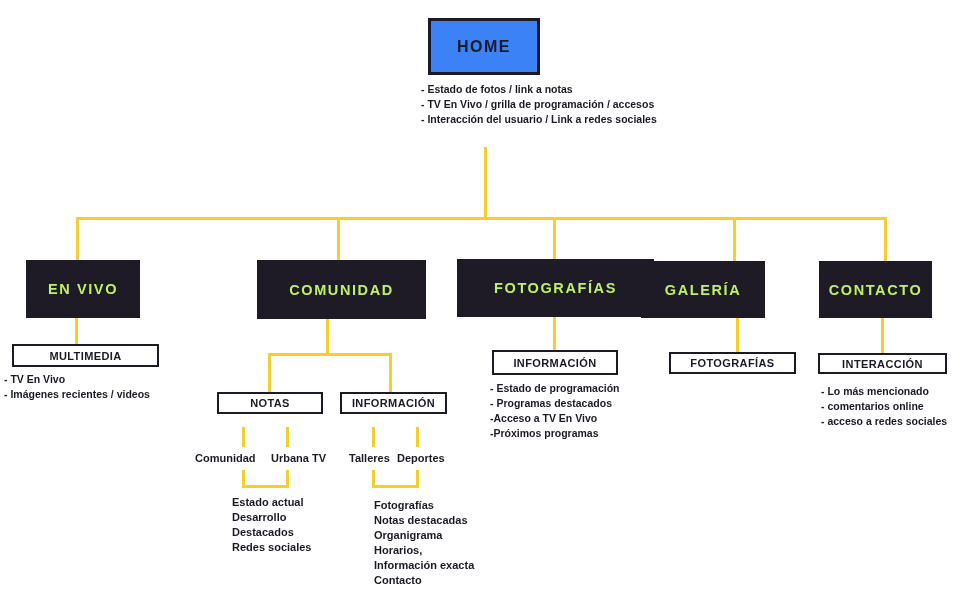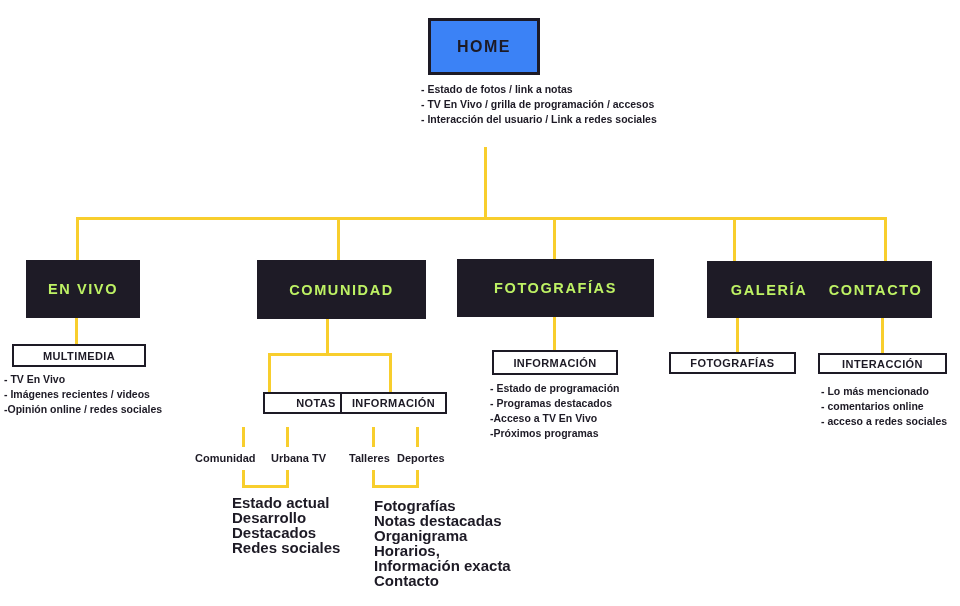--- a/index.html
+++ b/index.html
@@ -18,21 +18,21 @@
     position:absolute;background:#3b82f6;color:#1d1a25;border:3px solid #1d1a25;box-sizing:border-box;
     display:flex;align-items:center;justify-content:center;
     font-weight:700;font-size:16px;letter-spacing:1.5px;
   }
   .wbox{
     position:absolute;background:#ffffff;border:2px solid #1d1a25;box-sizing:border-box;
     display:flex;align-items:center;justify-content:center;
     font-weight:700;font-size:11px;letter-spacing:0.4px;white-space:nowrap;
   }
   .notes{position:absolute;font-weight:700;font-size:10.5px;line-height:15px;white-space:nowrap;}
-  .notes.big{font-size:15px;}
+  .notes.big{font-size:11px;}
   .childlabel{position:absolute;font-weight:700;font-size:11px;white-space:nowrap;}
 </style>
 </head>
 <body>
 
 <div id="canvas">
 
   <div class="yline" style="left:484px;top:147px;width:3px;height:71px;"></div>
   <div class="yline" style="left:76px;top:217px;width:811px;height:3px;"></div>
   <div class="yline" style="left:76px;top:217px;width:3px;height:44px;"></div>
@@ -70,50 +70,49 @@
 
   <div class="node" style="left:26px;top:260px;width:114px;height:58px;">
     <span>EN VIVO</span>
   </div>
   <div class="node" style="left:257px;top:260px;width:169px;height:59px;">
     <span>COMUNIDAD</span>
   </div>
   <div class="node" style="left:457px;top:259px;width:197px;height:58px;">
     <span>FOTOGRAFÍAS</span>
   </div>
-  <div class="node" style="left:707px;top:261px;width:124px;height:57px;">
+  <div class="node" style="left:641px;top:261px;width:124px;height:57px;">
     <span>GALERÍA</span>
   </div>
   <div class="node" style="left:819px;top:261px;width:113px;height:57px;">
     <span>CONTACTO</span>
   </div>
 
-  <div class="wbox" style="left:12px;top:344px;width:134px;height:23px;justify-content:center;">
+  <div class="wbox" style="left:12px;top:344px;width:147px;height:23px;justify-content:center;">
     <span>MULTIMEDIA</span>
   </div>
-  <div class="wbox" style="left:217px;top:392px;width:106px;height:22px;margin-left:46px;">
+  <div class="wbox" style="left:217px;top:392px;width:106px;height:22px;">
     <span>NOTAS</span>
   </div>
   <div class="wbox" style="left:340px;top:392px;width:107px;height:22px;">
     <span>INFORMACIÓN</span>
   </div>
   <div class="wbox" style="left:492px;top:350px;width:126px;height:25px;">
     <span>INFORMACIÓN</span>
   </div>
   <div class="wbox" style="left:669px;top:352px;width:127px;height:22px;">
     <span>FOTOGRAFÍAS</span>
   </div>
   <div class="wbox" style="left:818px;top:353px;width:129px;height:21px;">
     <span>INTERACCIÓN</span>
   </div>
 
   <div class="notes" style="left:4px;top:372px;">
     <div>- TV En Vivo</div>
     <div>- Imágenes recientes / videos</div>
-    <div>-Opinión online / redes sociales</div>
   </div>
 
   <div class="notes" style="left:490px;top:381px;">
     <div>- Estado de programación</div>
     <div>- Programas destacados</div>
     <div>-Acceso a TV En Vivo</div>
     <div>-Próximos programas</div>
   </div>
 
   <div class="notes" style="left:821px;top:384px;">

